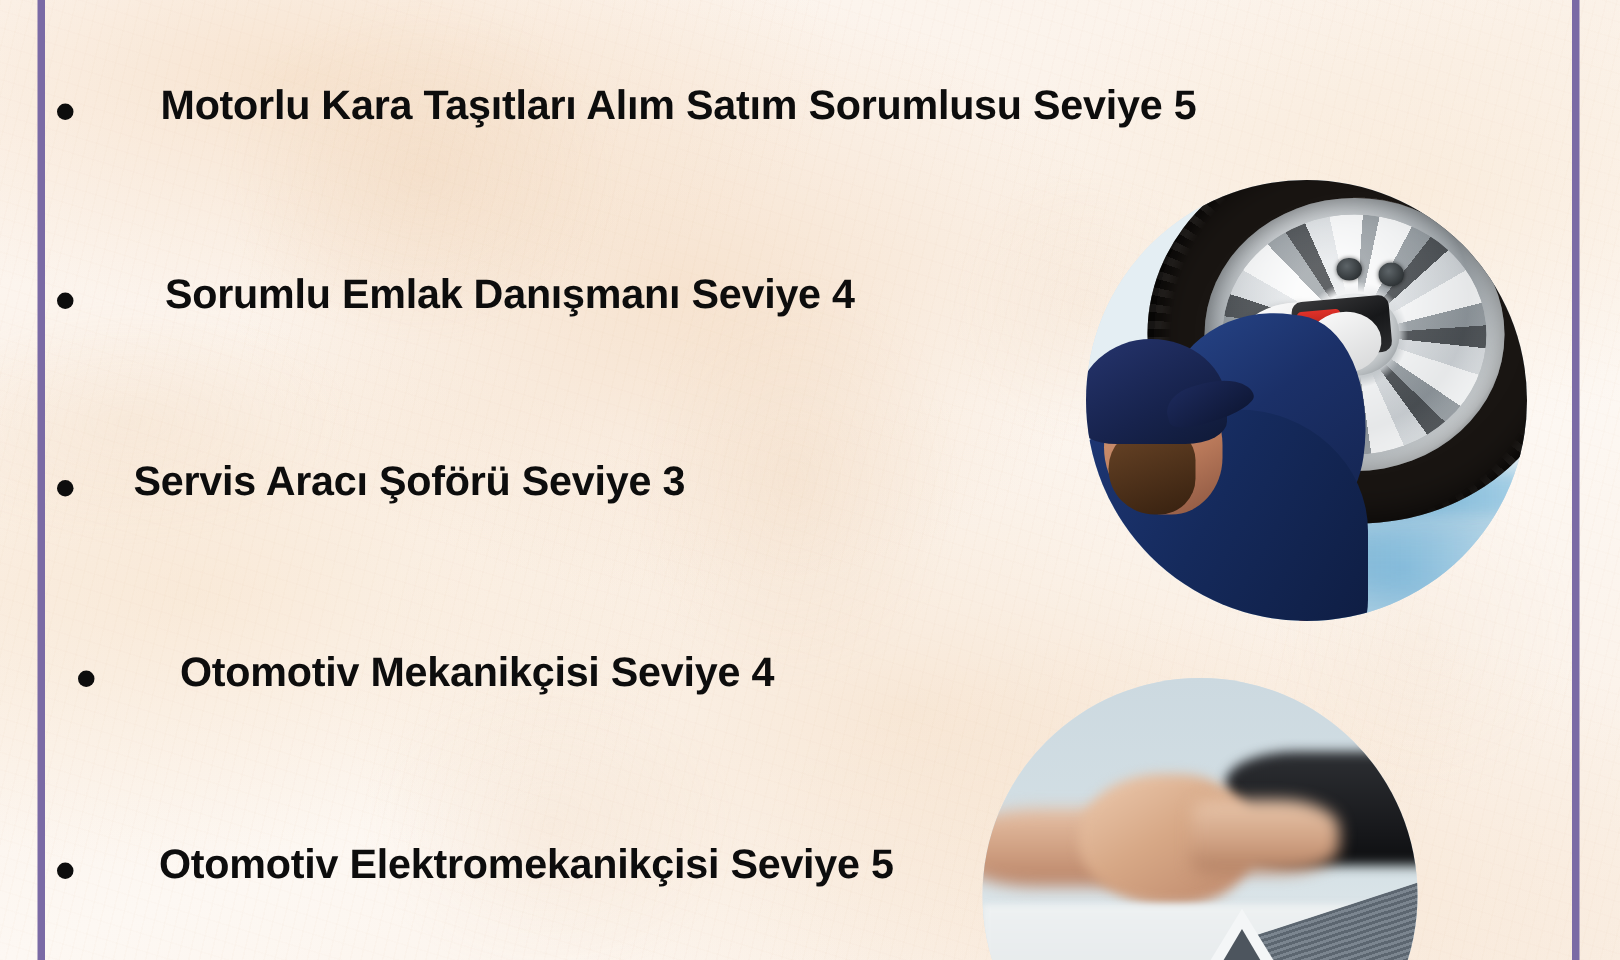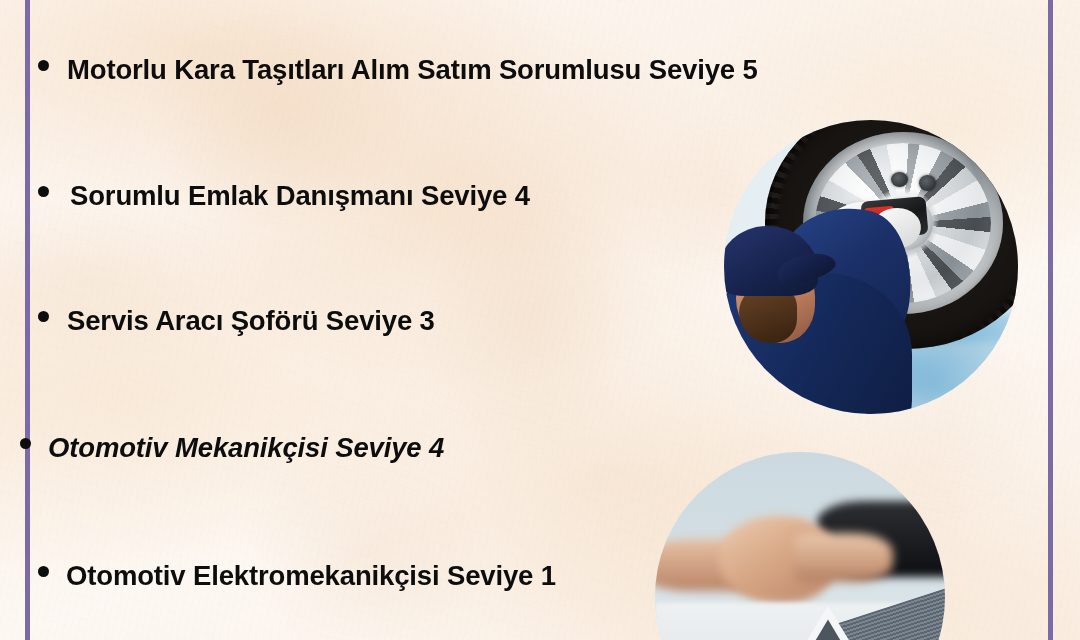--- a/index.html
+++ b/index.html
@@ -70,22 +70,23 @@
     left: 0;
     top: 0;
     width: 720px;
     margin: 0;
     padding: 0;
     list-style: none;
   }
   .bullet-item {
     position: absolute;
     display: flex;
-    align-items: center;
+    align-items: flex-end;
     white-space: nowrap;
+    gap: 40px;
   }
   .bullet-dot {
     width: 11px;
     height: 11px;
     border-radius: 50%;
     background: #0d0d0d;
     flex: 0 0 auto;
     position: relative;
     top: -4px;
   }
@@ -98,23 +99,23 @@
     line-height: 1;
   }
 
   .bullet-item.i0 { left: 38px; top: 56px; }
   .bullet-item.i0 .bullet-text { margin-left: 18px; }
 
   .bullet-item.i1 { left: 38px; top: 182px; }
   .bullet-item.i1 .bullet-text { margin-left: 21px; }
 
   .bullet-item.i2 { left: 38px; top: 307px; }
-  .bullet-item.i2 .bullet-text { margin-left: 18px; }
-
-  .bullet-item.i3 { left: 20px; top: 434px; font-style: italic; }
+  .bullet-item.i2 .bullet-text { }
+
+  .bullet-item.i3 { left: 52px; top: 434px; }
   .bullet-item.i3 .bullet-text { margin-left: 17px; }
 
   .bullet-item.i4 { left: 38px; top: 562px; }
   .bullet-item.i4 .bullet-text { margin-left: 17px; }
 
   
   .photo-circle {
     position: absolute;
     border-radius: 50%;
     overflow: hidden;
@@ -405,21 +406,21 @@
       <span class="bullet-text">Servis Aracı Şoförü Seviye 3</span>
     </li>
 
     <li class="bullet-item i3">
       <span class="bullet-dot"></span>
       <span class="bullet-text">Otomotiv Mekanikçisi Seviye 4</span>
     </li>
 
     <li class="bullet-item i4">
       <span class="bullet-dot"></span>
-      <span class="bullet-text">Otomotiv Elektromekanikçisi Seviye 1</span>
+      <span class="bullet-text">Otomotiv Elektromekanikçisi Seviye 5</span>
     </li>
 
   </ul>
 
   <div class="photo-circle" id="photo-mechanic">
     <div class="ph1-bg"></div>
     <div class="ph1-shop-shelf"></div>
     <div class="ph1-shop-shelf2"></div>
 
     <div class="ph1-tyre">

